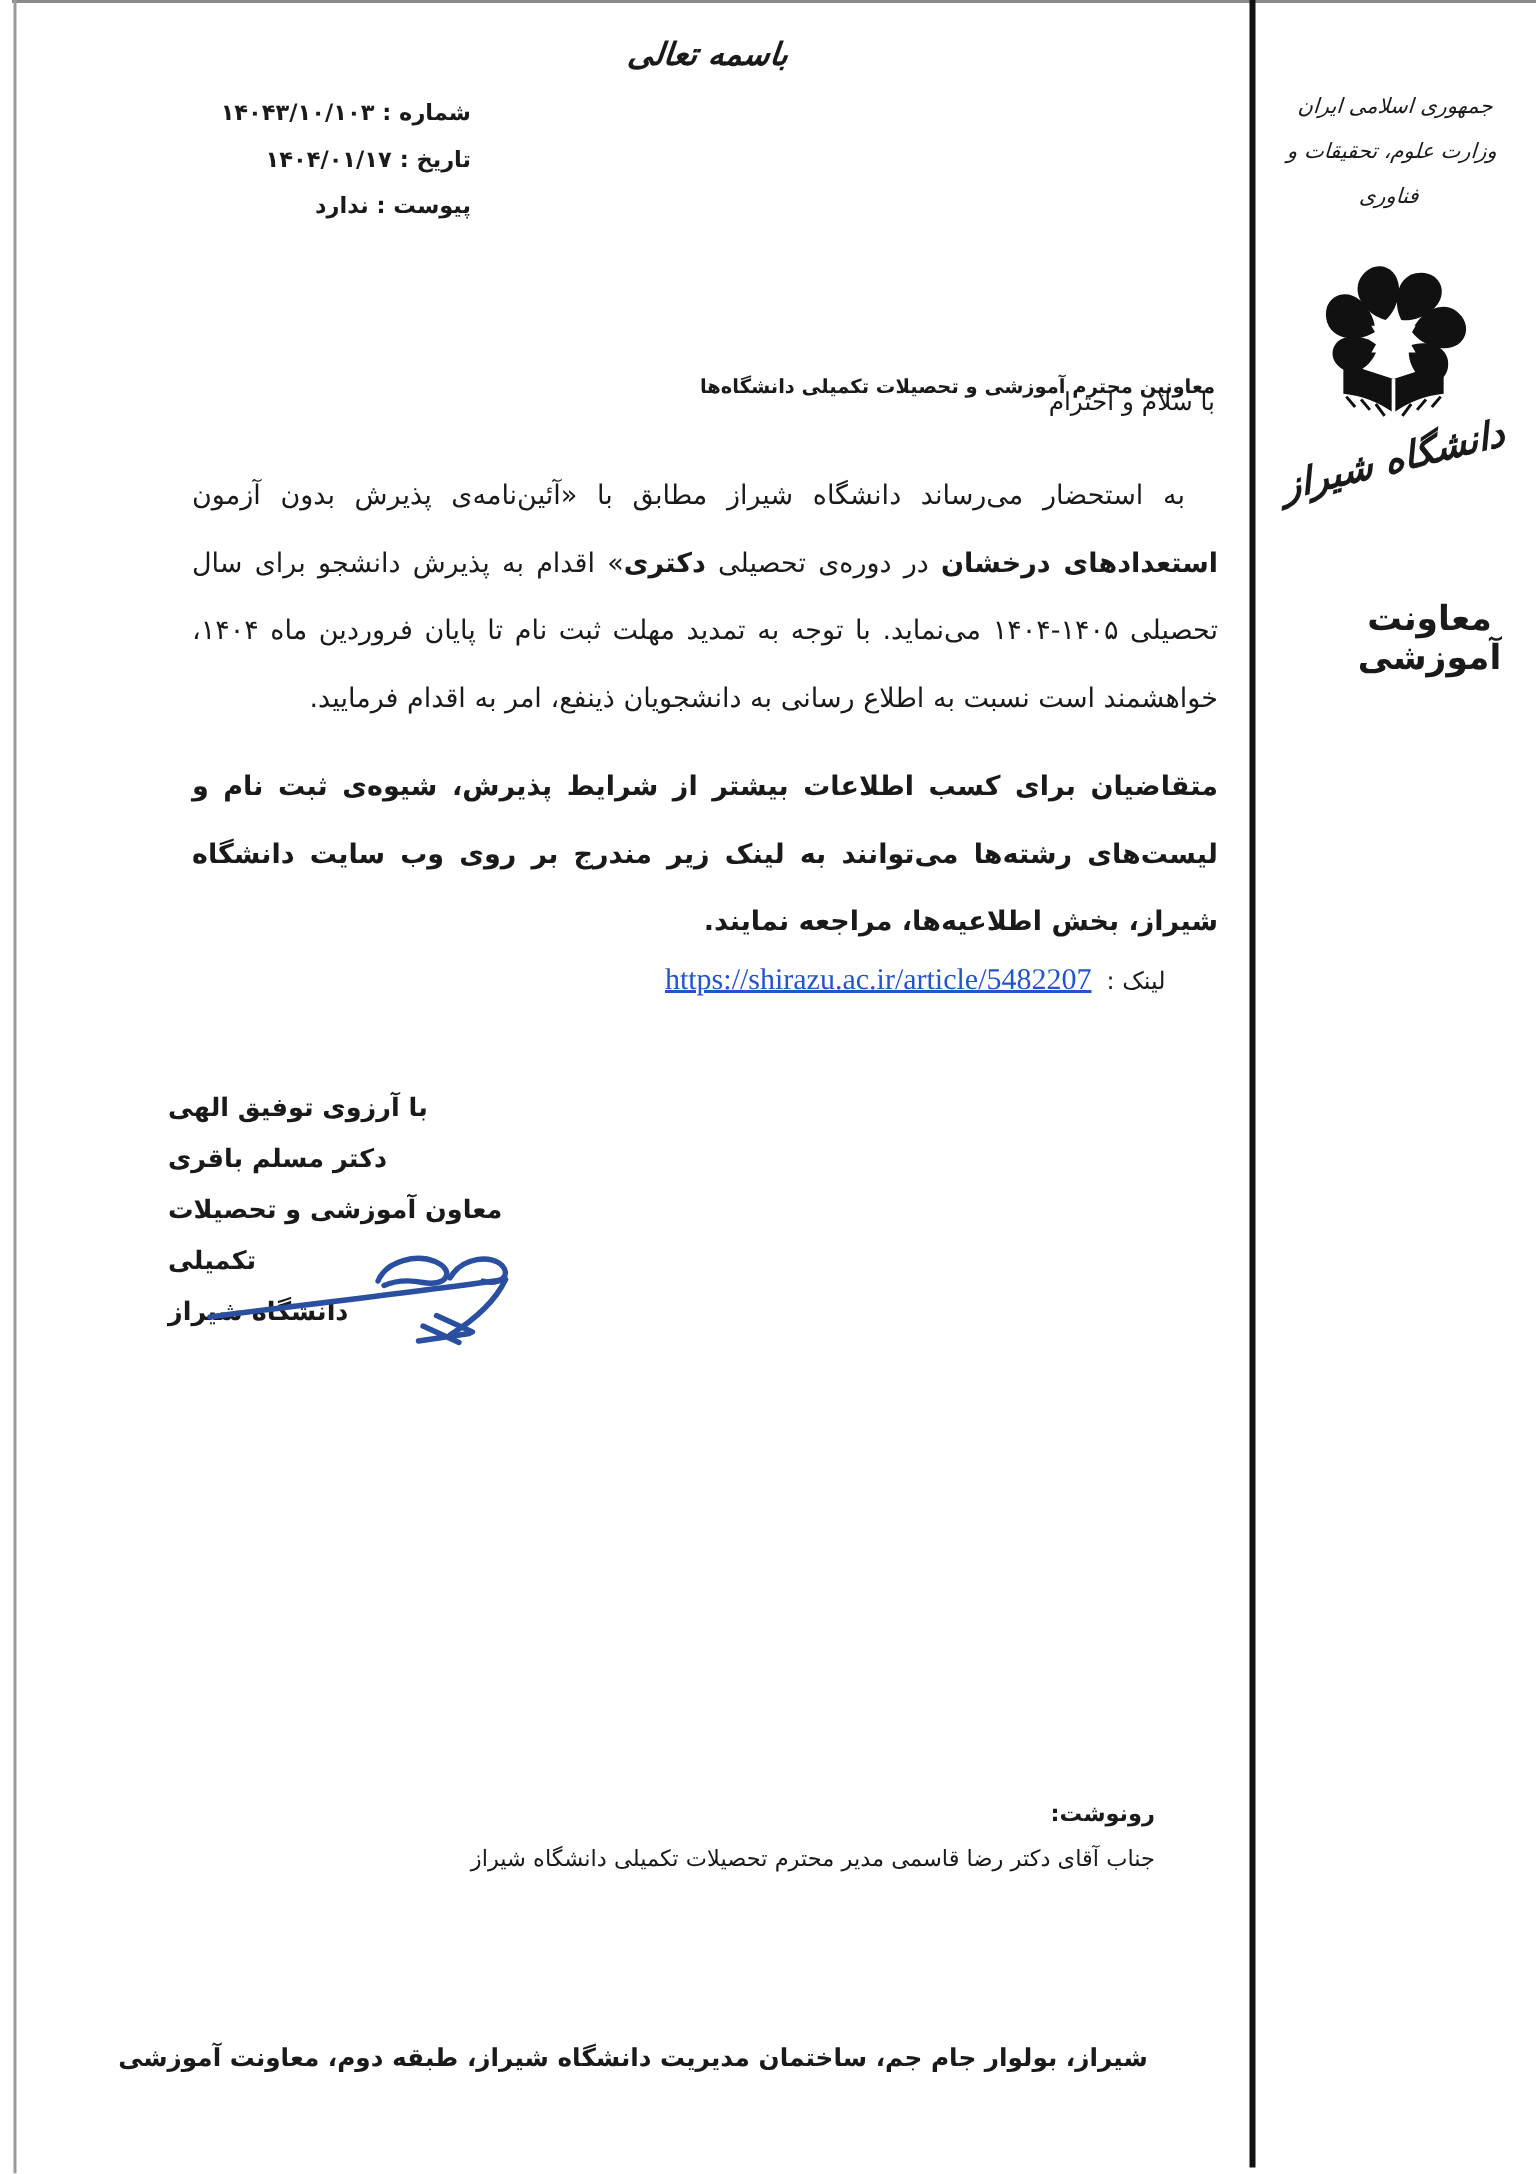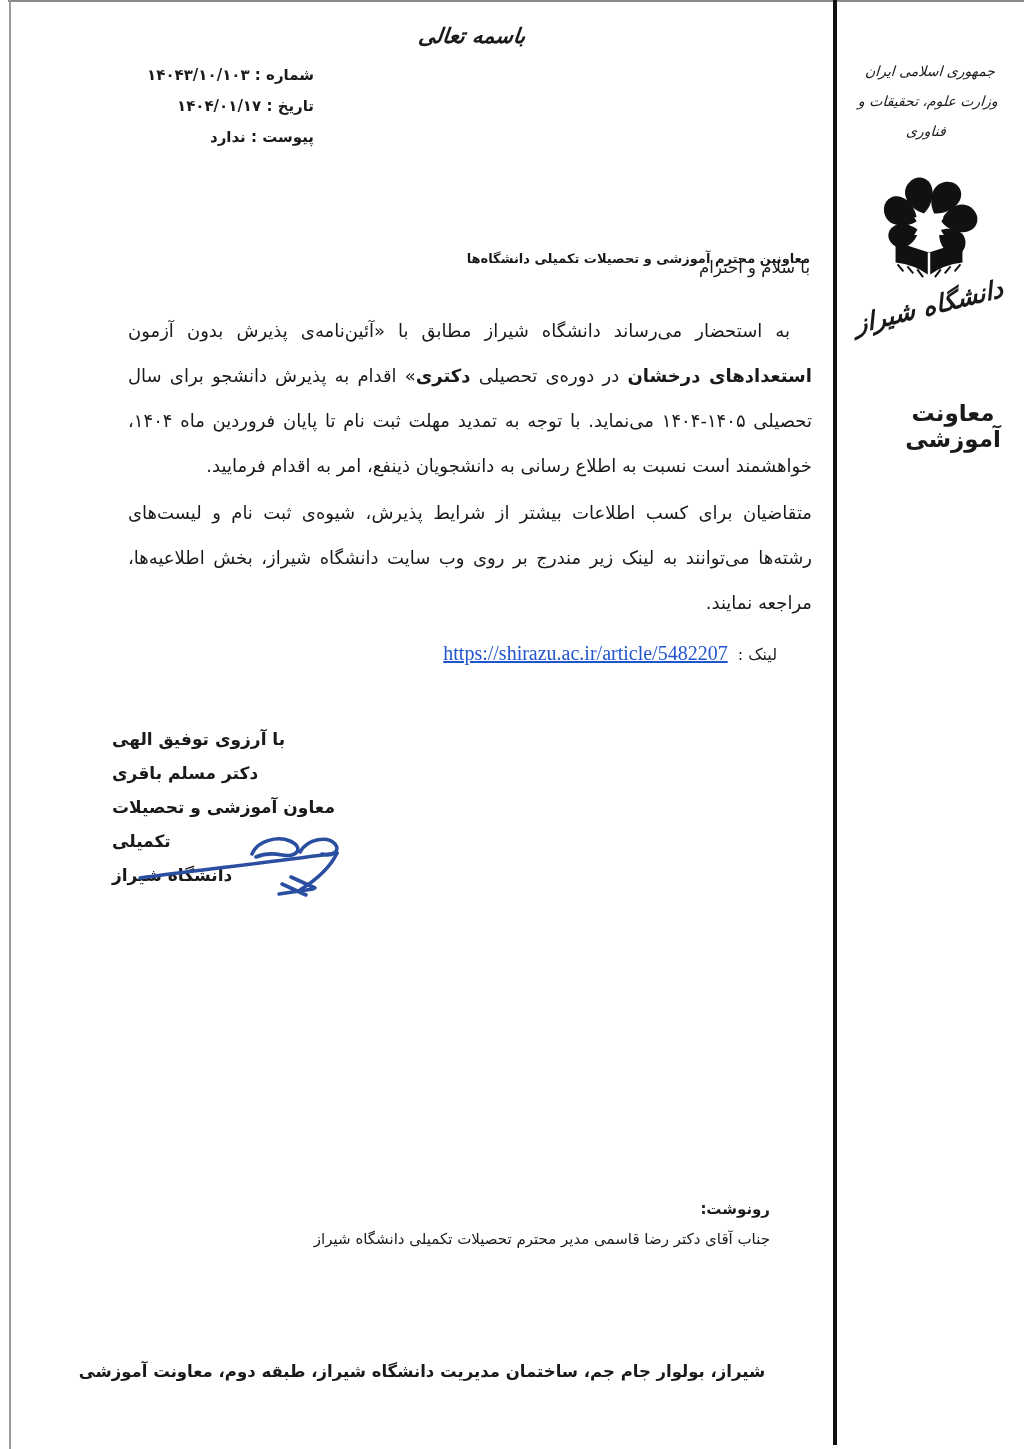--- a/index.html
+++ b/index.html
@@ -24,21 +24,21 @@
   .meta .row { white-space: nowrap; }
 
   
   .addressee  { position: absolute; top: 215px; right: 214px; font-size: 13px; font-weight: bold; margin-top: 36px; }
   .salutation { position: absolute; top: 258px; right: 214px; font-size: 16.5px; }
 
   
   .para { position: absolute; right: 212px; left: 128px; text-align: justify;
           font-size: 18px; line-height: 45px; }
   .para1 { top: 308px; text-indent: 22px; }
-  .para2 { top: 490px; }
+  .para2 { top: 502px; font-weight: bold; }
 
   
   .link-row { position: absolute; top: 642px; right: 247px; display: inline-flex;
               align-items: baseline; gap: 10px; direction: rtl; }
   .link-label { font-size: 16px; }
   .link-url { font-family: "Liberation Serif", serif; font-size: 20px;
               color: #2255cc; text-decoration: underline; direction: ltr; unicode-bidi: isolate; margin-left: 12px; }
 
   
   .sig-block { position: absolute; top: 722px; left: 112px; width: 246px; text-align: left;

